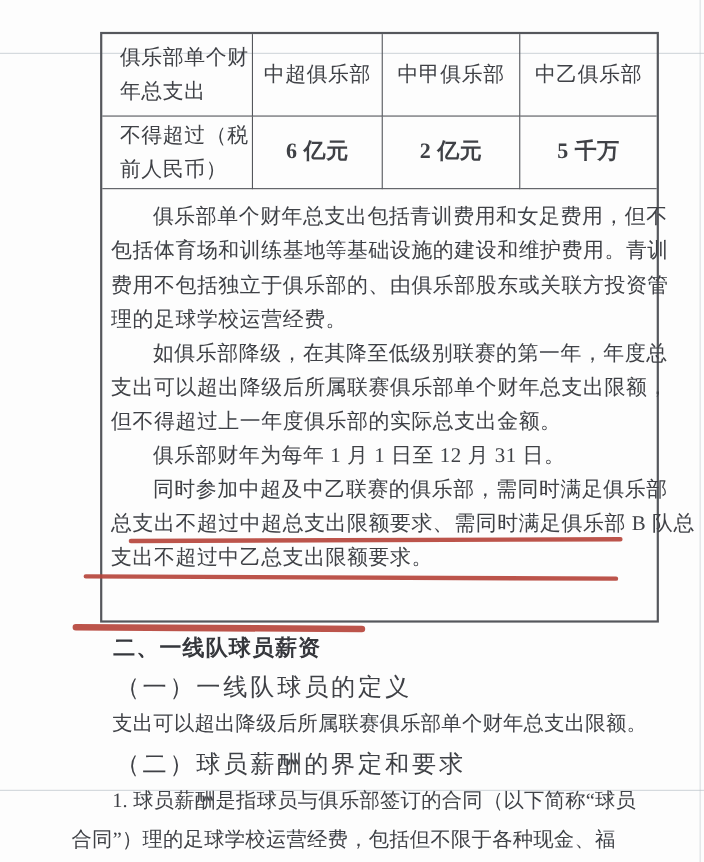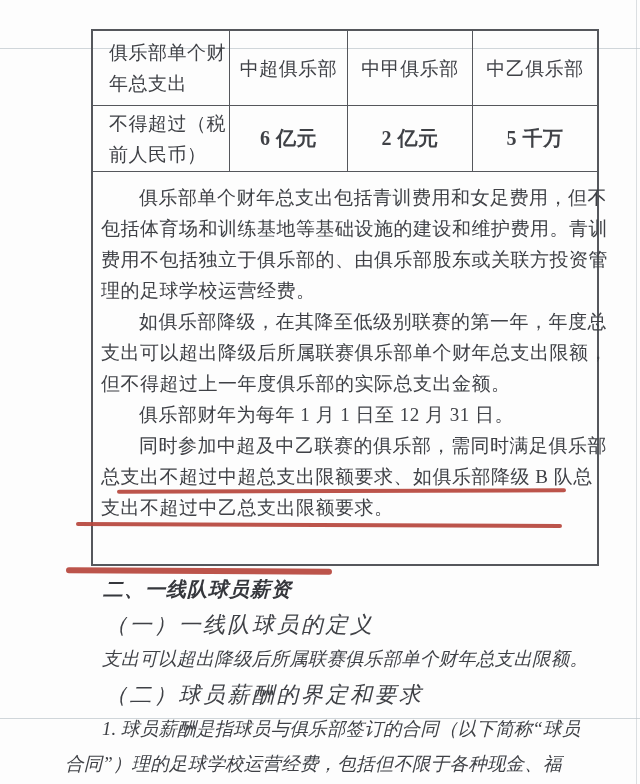--- a/index.html
+++ b/index.html
@@ -62,21 +62,21 @@
     border-radius:3px;opacity:.92;
   }
   .red-line.l1{left:117px;top:489px;width:449px;transform:rotate(-0.2deg);}
   .red-line.l2{left:76px;top:523px;width:486px;transform:rotate(0.25deg);}
   .red-line.l3{left:66px;top:568px;width:266px;height:6px;transform:rotate(0.35deg);}
   
   .section2{
     position:absolute;left:65px;top:572px;width:515px;
     font-size:18.5px;
   }
-  .section2 > div{line-height:35px;white-space:nowrap;font-style:italic;}
+  .section2 > div{line-height:35px;white-space:nowrap;}
   .sec-heading{
     padding-left:38px;
     font-family:"Liberation Sans","DejaVu Sans",sans-serif;
     font-weight:bold;font-size:20px;color:#35373c;
     letter-spacing:1px;
   }
   .sec-sub{
     padding-left:40px;
     font-size:22px;letter-spacing:2.5px;
   }
@@ -117,21 +117,21 @@
     <div class="indent-first">
         <div class="t-line">如俱乐部降级，在其降至低级别联赛的第一年，年度总</div>
         <div class="t-line">支出可以超出降级后所属联赛俱乐部单个财年总支出限额，</div>
         <div class="t-line">但不得超过上一年度俱乐部的实际总支出金额。</div>
       </div>
     <div class="indent-first">
         <div class="t-line">俱乐部财年为每年 1 月 1 日至 12 月 31 日。</div>
       </div>
     <div class="indent-first">
         <div class="t-line">同时参加中超及中乙联赛的俱乐部，需同时满足俱乐部</div>
-        <div class="t-line">总支出不超过中超总支出限额要求、如俱乐部降级 B 队总</div>
+        <div class="t-line">总支出不超过中超总支出限额要求、需同时满足俱乐部 B 队总</div>
         <div class="t-line">支出不超过中乙总支出限额要求。</div>
       </div>
   </div>
 </div>
 
 <div class="red-line l1"></div>
 <div class="red-line l2"></div>
 <div class="red-line l3"></div>
 
 <div class="section2">

